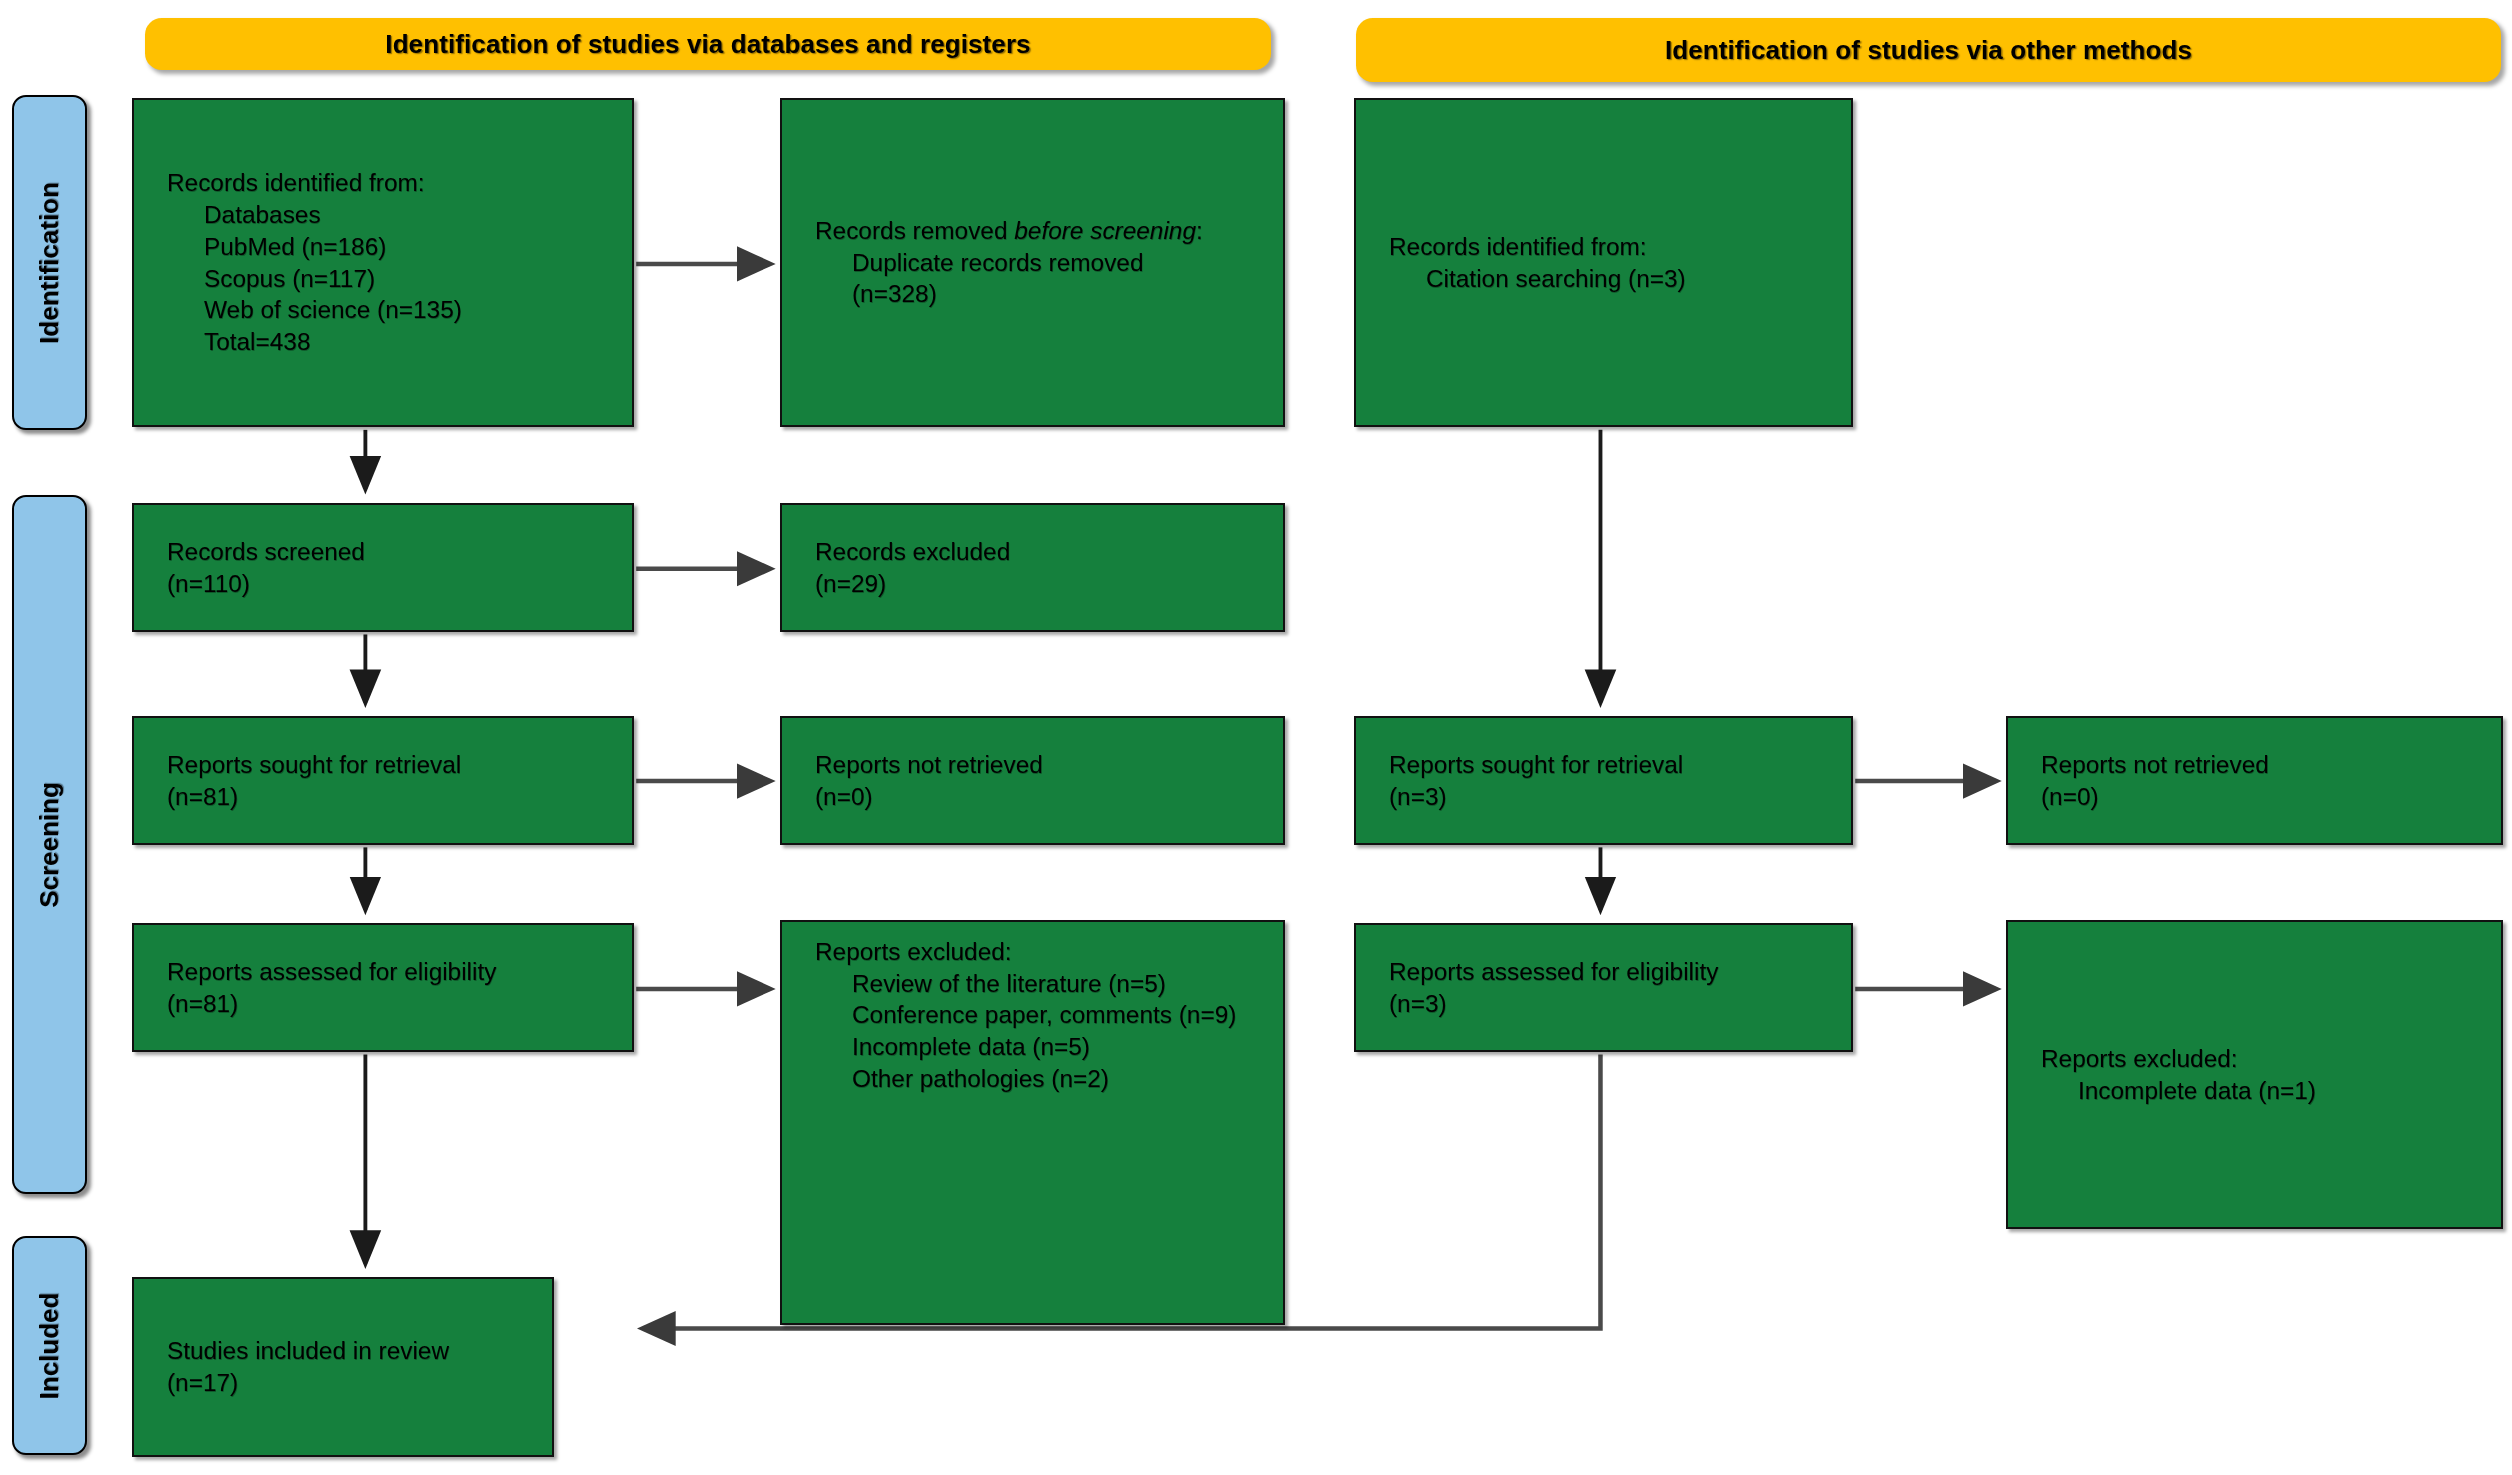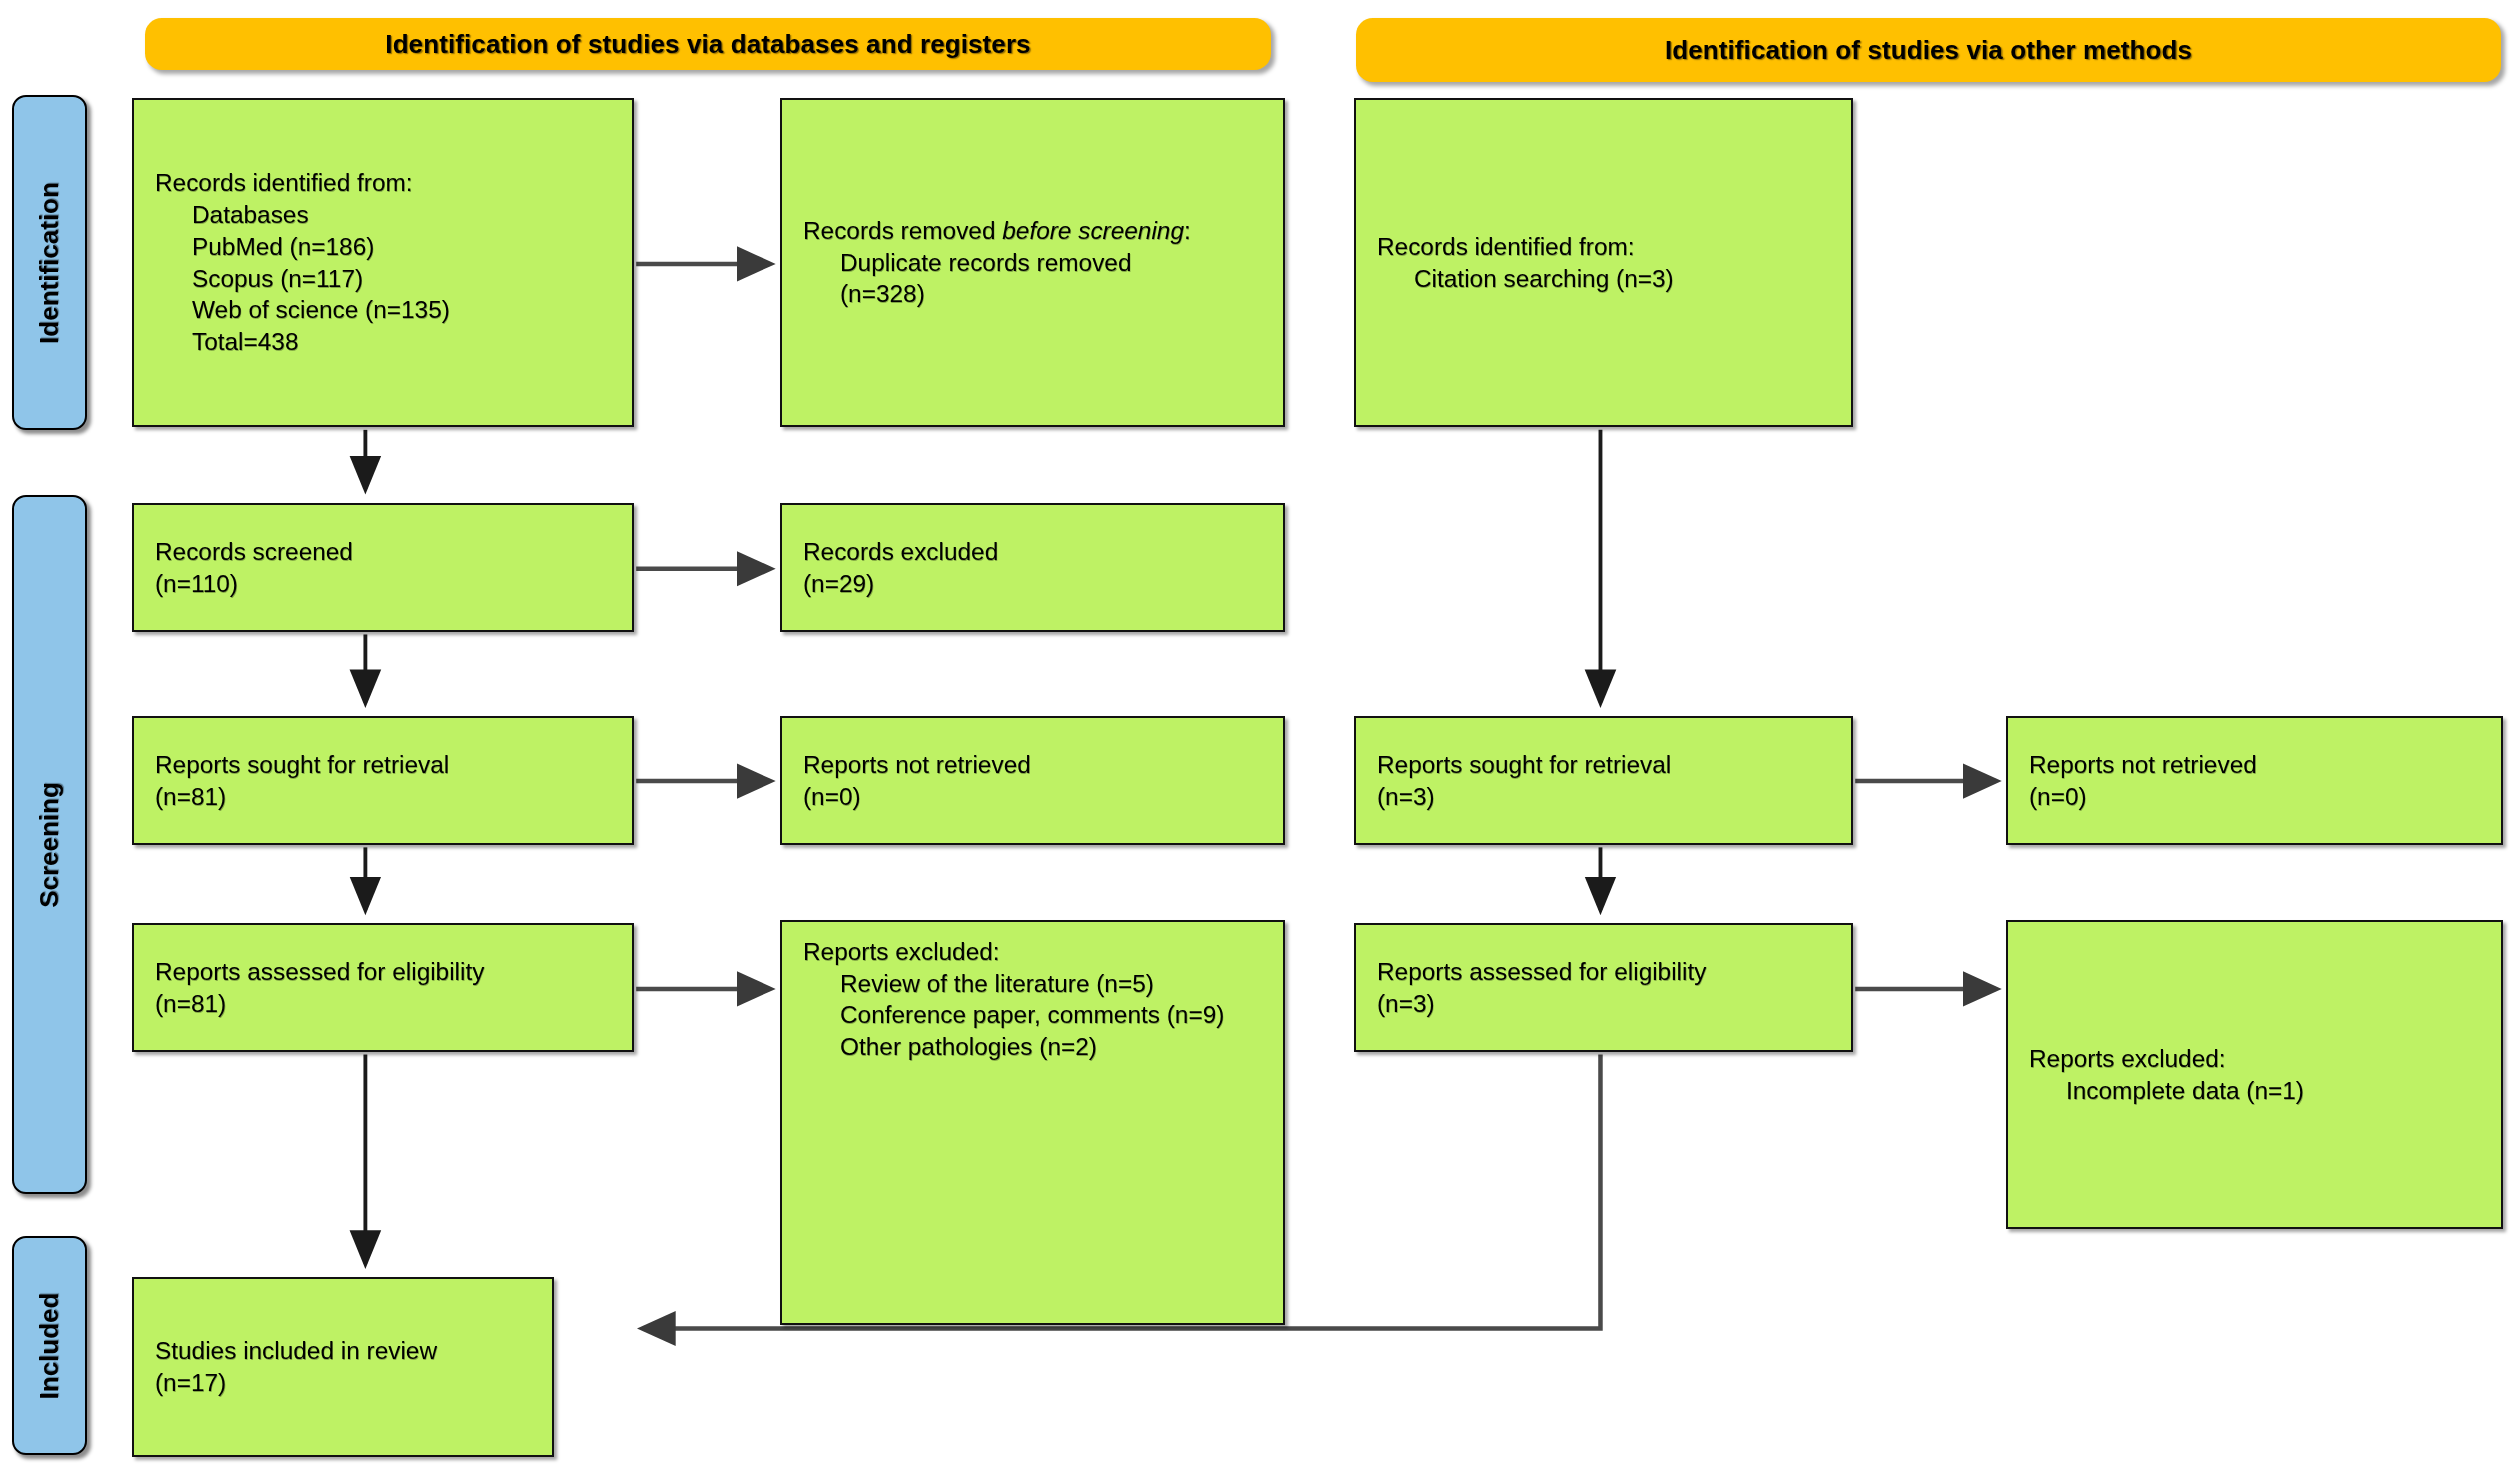--- a/index.html
+++ b/index.html
@@ -45,24 +45,24 @@
     color: #000;
     text-shadow: 1px 1px 1px rgba(0,0,0,0.4);
   }
   #stage-identification { left: 11.6px; top: 95px;  width: 75px; height: 335px; }
   #stage-screening      { left: 11.6px; top: 495px;  width: 75px; height: 699px; }
   #stage-included       { left: 11.6px; top: 1236px; width: 75px; height: 219px; }
 
   
   .fbox {
     position: absolute;
-    background: #bef264;
+    background: #15803d;
     border: 2.6px solid #111;
     box-shadow: 3.2px 3.2px 3.2px rgba(0,0,0,0.35);
-    padding: 14px 21px;
+    padding: 14px 33px;
     font-size: 24.4px;
     line-height: 1.30;
     color: #000;
     overflow: hidden;
     text-shadow: 0.6px 0.6px 0.6px rgba(0,0,0,0.30);
   }
   .fbox .ln { white-space: nowrap; }
   .fbox .ln.wrap { white-space: normal; }
   .fbox .ind { padding-left: 37px; }
   .fbox .it { font-style: italic; }
@@ -189,20 +189,21 @@
     <div class="vcenter">
       <div class="ln">Reports assessed for eligibility</div>
       <div class="ln">(n=81)</div>
     </div>
   </div>
 
   <div class="fbox" id="box-repexcl">
     <div class="ln">Reports excluded:</div>
     <div class="ln ind wrap">Review of the literature (n=5)</div>
     <div class="ln ind wrap">Conference paper, comments (n=9)</div>
+    <div class="ln ind wrap">Incomplete data (n=5)</div>
     <div class="ln ind wrap">Other pathologies (n=2)</div>
   </div>
 
   <div class="fbox" id="box-included">
     <div class="vcenter">
       <div class="ln">Studies included in review</div>
       <div class="ln">(n=17)</div>
     </div>
   </div>
 

